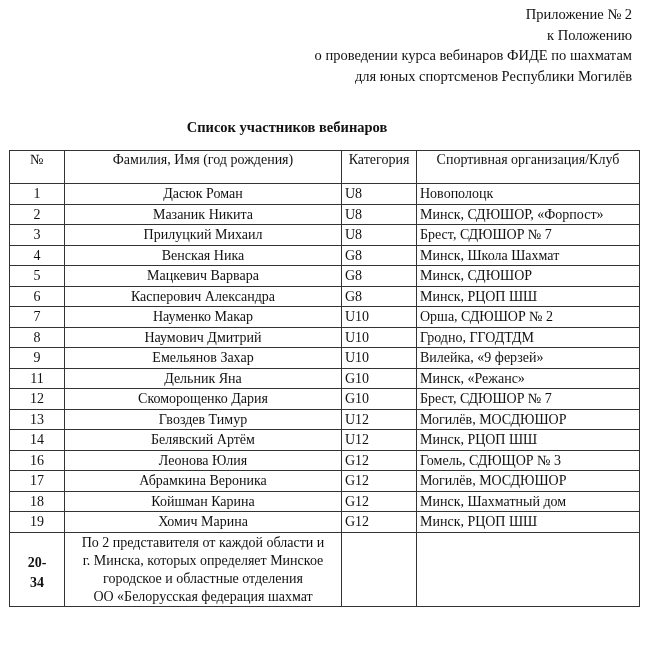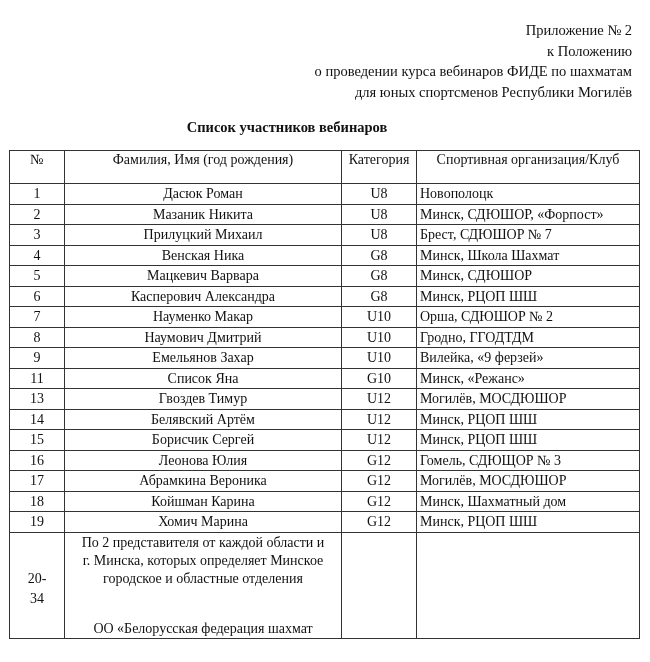--- a/index.html
+++ b/index.html
@@ -12,21 +12,21 @@
       height: 662px;
       position: relative;
       overflow: hidden;
       font-family: "Liberation Serif", "DejaVu Serif", serif;
       color: #111111;
       font-size: 14px;
     }
     .header-block {
       position: absolute;
       right: 18px;
-      top: 20px;
+      top: 4px;
       text-align: right;
       line-height: 20.5px;
       font-size: 14.5px;
     }
     .header-block div { white-space: nowrap; }
     .doc-title {
       position: absolute;
       left: 0;
       width: 574px;
       top: 119px;
@@ -61,34 +61,34 @@
       height: 18.5px;
       line-height: 18px;
       padding-top: 1px;
     }
     col.c-num { width: 55px; }
     col.c-name { width: 277px; }
     col.c-cat { width: 75px; }
     col.c-org { width: 223px; }
     td.num { text-align: center; font-size: 15px; }
     td.name { padding-left: 1px; text-align: center; }
-    td.cat { text-align: center; }
+    td.cat { text-align: left; }
     td.org { padding-left: 1px; margin-top: 16px; }
     tr.last-row td {
       height: 78px;
       vertical-align: top;
       white-space: normal;
       line-height: 20px;
     }
     tr.last-row td.num {
       vertical-align: middle;
       line-height: 20px;
       padding-top: 8px;
     }
-    .range-line { display: block; }
+    .range-line { display: block; font-weight: bold; }
   </style>
 </head>
 <body>
 
 <div class="header-block">
   <div>Приложение № 2</div>
   <div>к Положению</div>
   <div>о проведении курса вебинаров ФИДЕ по шахматам</div>
   <div>для юных спортсменов Республики Могилёв</div>
 </div>
@@ -160,39 +160,39 @@
         <td class="org">Гродно, ГГОДТДМ</td>
       </tr>
       <tr>
         <td class="num">9</td>
         <td class="name">Емельянов Захар</td>
         <td class="cat">U10</td>
         <td class="org">Вилейка, «9 ферзей»</td>
       </tr>
       <tr>
         <td class="num">11</td>
-        <td class="name">Список Яна</td>
+        <td class="name">Дельник Яна</td>
         <td class="cat">G10</td>
         <td class="org">Минск, «Режанс»</td>
+      </tr>
+      <tr>
+        <td class="num">12</td>
+        <td class="name">Скоморощенко Дария</td>
+        <td class="cat">G10</td>
+        <td class="org">Брест, СДЮШОР № 7</td>
       </tr>
       <tr>
         <td class="num">13</td>
         <td class="name">Гвоздев Тимур</td>
         <td class="cat">U12</td>
         <td class="org">Могилёв, МОСДЮШОР</td>
       </tr>
       <tr>
         <td class="num">14</td>
         <td class="name">Белявский Артём</td>
-        <td class="cat">U12</td>
-        <td class="org">Минск, РЦОП ШШ</td>
-      </tr>
-      <tr>
-        <td class="num">15</td>
-        <td class="name">Борисчик Сергей</td>
         <td class="cat">U12</td>
         <td class="org">Минск, РЦОП ШШ</td>
       </tr>
       <tr>
         <td class="num">16</td>
         <td class="name">Леонова Юлия</td>
         <td class="cat">G12</td>
         <td class="org">Гомель, СДЮЩОР № 3</td>
       </tr>
       <tr>
@@ -215,19 +215,19 @@
       </tr>
       <tr class="last-row">
         <td class="num">
           <span class="range-line">20-</span>
           <span class="range-line">34</span>
         </td>
         <td class="name">
           <div style="white-space: nowrap;">По 2 представителя от каждой области и</div>
           <div style="white-space: nowrap;">г. Минска, которых определяет Минское</div>
           <div style="white-space: nowrap;">городское и областные отделения</div>
-          <div style="white-space: nowrap; margin-top: 32px;">ОО «Белорусская федерация шахмат</div>
+          <div style="white-space: nowrap;">ОО «Белорусская федерация шахмат</div>
         </td>
         <td class="cat"></td>
         <td class="org"></td>
       </tr>
     </tbody>
 </table>
 
 </body></html>

